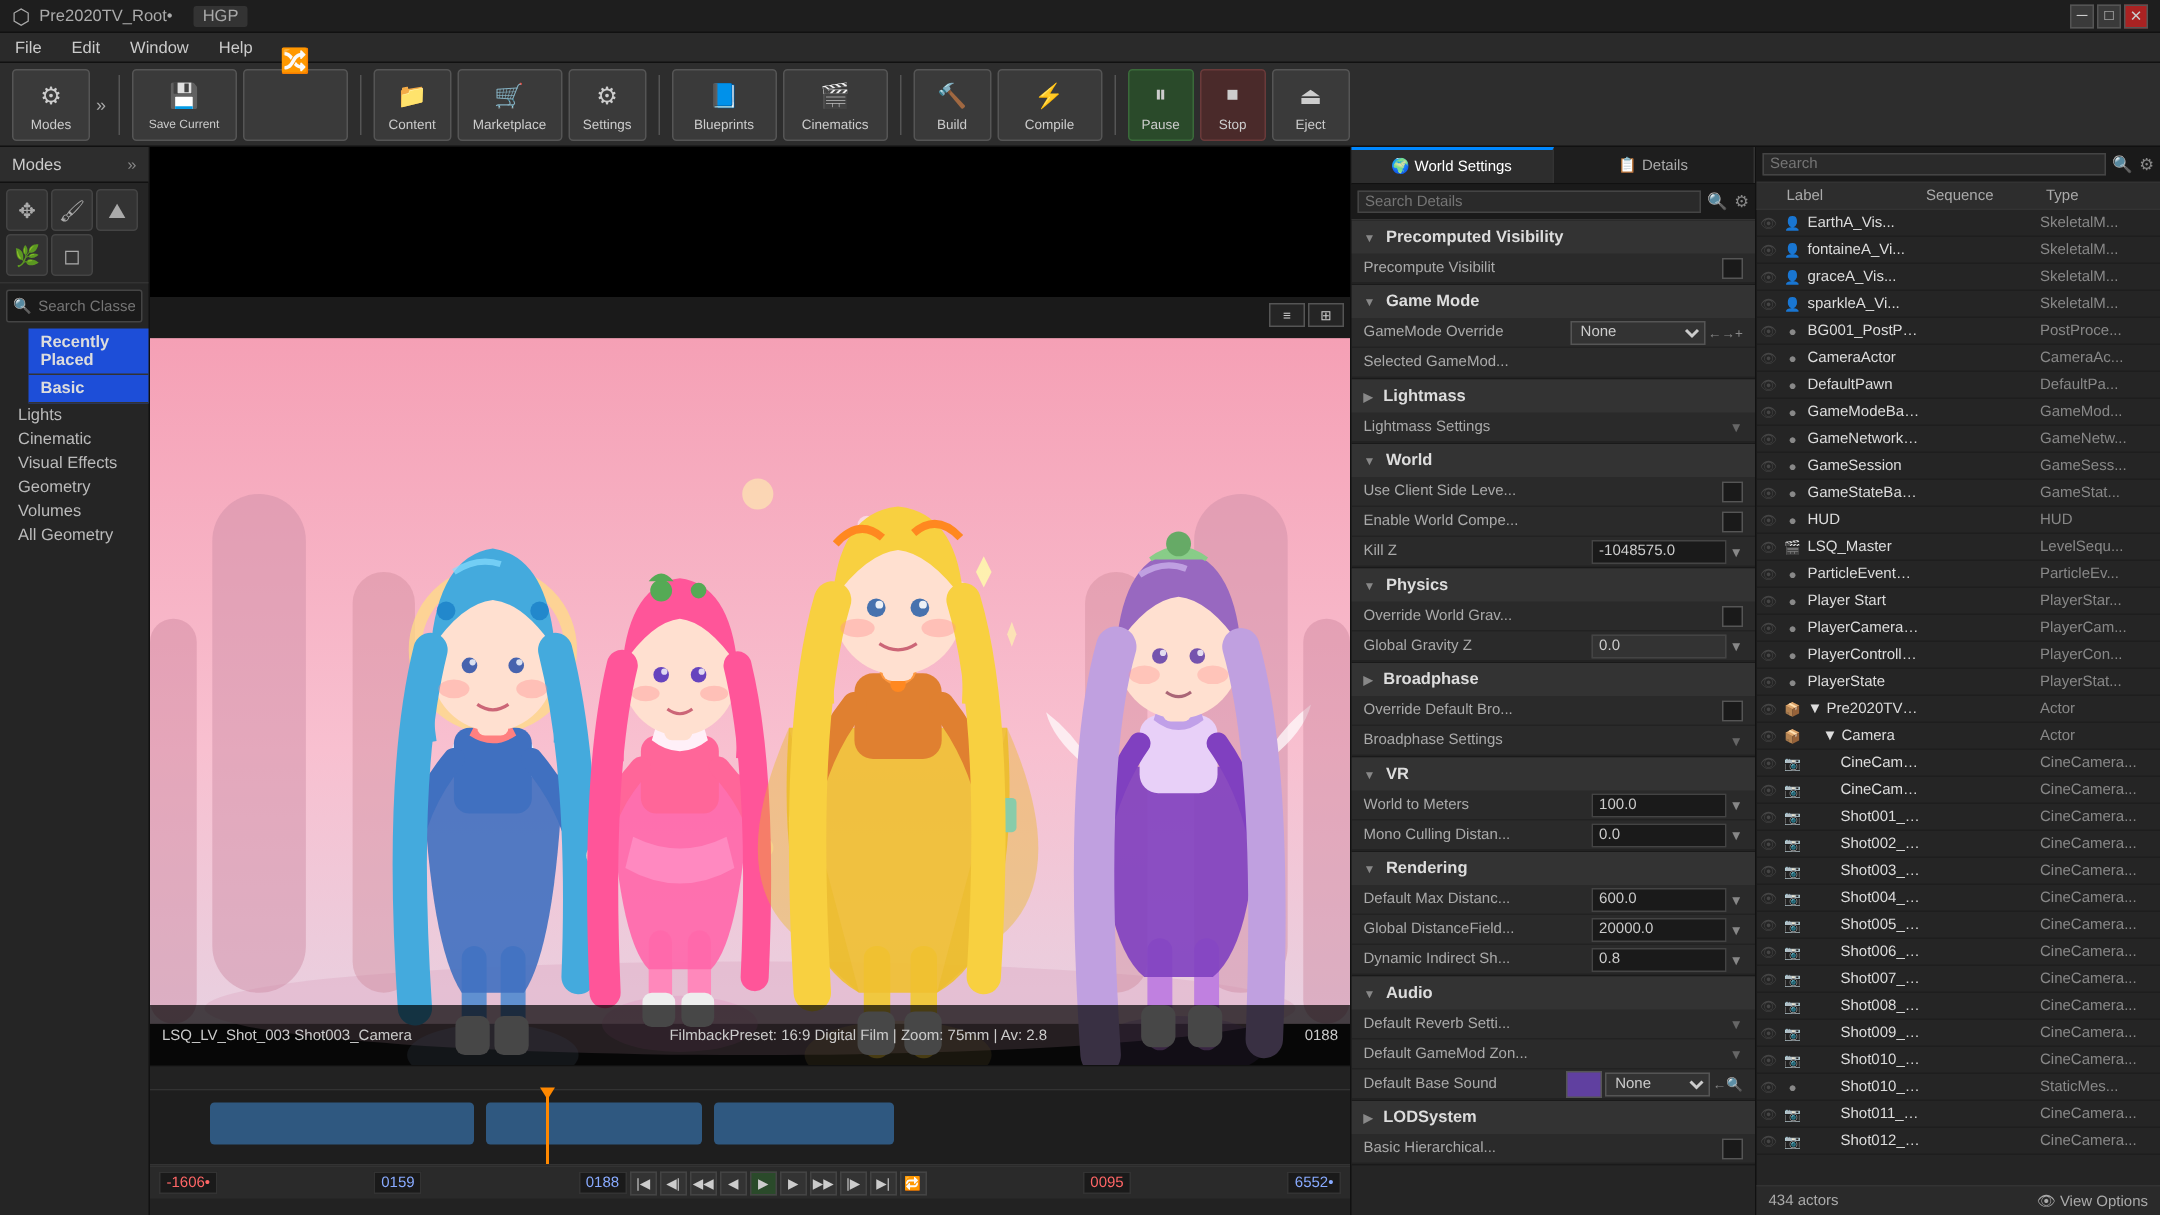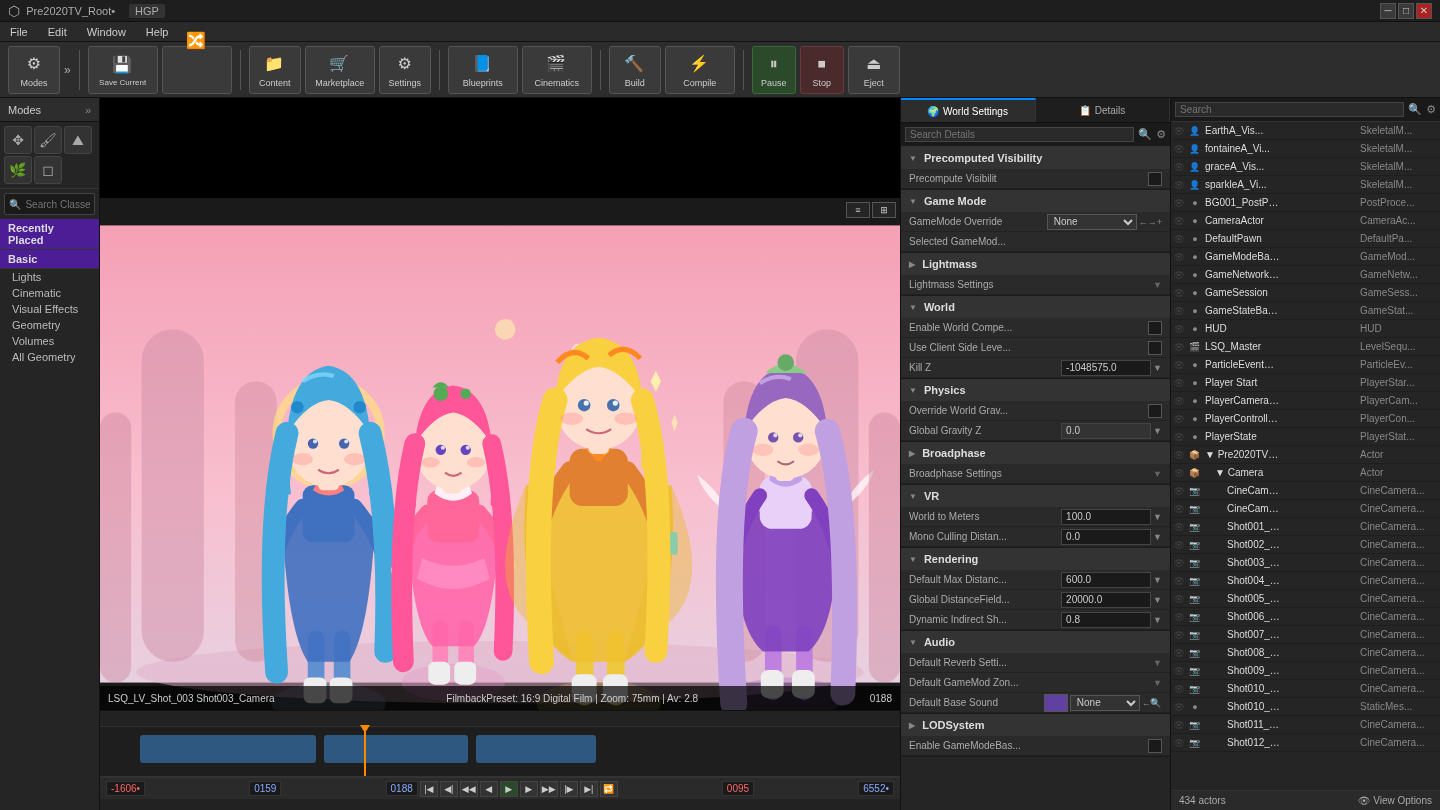--- a/index.html
+++ b/index.html
@@ -176,22 +176,23 @@
       font-size: 10px;
       outline: none;
       width: 100%;
     }
     .panel-section {
       padding: 3px 8px;
       font-size: 11px;
       font-weight: bold;
       color: #ddd;
       cursor: pointer;
-      background: #4c1d95;
+      background: #1d4ed8;
       border-bottom: 1px solid #333;
+      margin-left: 19px;
     }
     .panel-item {
       padding: 2px 12px;
       font-size: 11px;
       color: #bbb;
       cursor: pointer;
     }
 
     
     #viewport-panel {
@@ -226,21 +227,21 @@
       flex-shrink: 0;
     }
     #viewport-main {
       flex: 1;
       position: relative;
       overflow: hidden;
     }
 
     
     #viewport-status {
-      height: 24px;
+      height: 40px;
       background: rgba(0,0,0,0.7);
       position: absolute;
       bottom: 0;
       left: 0;
       right: 0;
       display: flex;
       align-items: center;
       padding: 12px 8px;
       justify-content: space-between;
       color: #ccc;
@@ -1026,25 +1027,25 @@
           <span style="font-size:9px; color:#666;">▼</span>
         </div>
       </div>
 
       <div class="detail-section">
         <div class="detail-section-header">
           <span class="expand-arrow">▼</span>
           World
         </div>
         <div class="detail-row">
+          <span class="detail-label">Use Client Side Leve...</span>
+          <div class="detail-checkbox"></div>
+        </div>
+        <div class="detail-row">
           <span class="detail-label">Enable World Compe...</span>
-          <div class="detail-checkbox"></div>
-        </div>
-        <div class="detail-row">
-          <span class="detail-label">Use Client Side Leve...</span>
           <div class="detail-checkbox"></div>
         </div>
         <div class="detail-row">
           <span class="detail-label">Kill Z</span>
           <div class="detail-value">
             <input class="detail-input" type="text" value="-1048575.0" style="">
             <span style="font-size:9px; color:#888;">▼</span>
           </div>
         </div>
       </div>
@@ -1064,20 +1065,24 @@
             <input class="detail-input" type="text" value="0.0" style="background: rgb(51, 51, 51);">
             <span style="font-size:9px; color:#888;">▼</span>
           </div>
         </div>
       </div>
 
       <div class="detail-section">
         <div class="detail-section-header">
           <span class="expand-arrow">▶</span>
           Broadphase
+        </div>
+        <div class="detail-row">
+          <span class="detail-label">Override Default Bro...</span>
+          <div class="detail-checkbox"></div>
         </div>
         <div class="detail-row">
           <span class="detail-label">Broadphase Settings</span>
           <span style="font-size:9px; color:#666;">▼</span>
         </div>
       </div>
 
       <div class="detail-section">
         <div class="detail-section-header">
           <span class="expand-arrow">▼</span>
@@ -1151,33 +1156,39 @@
           </div>
         </div>
       </div>
 
       <div class="detail-section">
         <div class="detail-section-header">
           <span class="expand-arrow">▶</span>
           LODSystem
         </div>
         <div class="detail-row">
-          <span class="detail-label">Enable GameModeBas...</span>
+          <span class="detail-label">Basic Hierarchical...</span>
           <div class="detail-checkbox"></div>
         </div>
       </div>
     </div>
   </div>
 
   <div id="outliner-panel">
     <div id="outliner-search">
       <input type="text" placeholder="Search" style="flex: 1 1 0%; background: rgb(42, 42, 42); border: 1px solid rgb(68, 68, 68); color: rgb(204, 204, 204); font-size: 10px; padding: 1px 4px; outline: none;">
       <span style="color:#888; font-size:11px;">🔍</span>
       <span style="color:#888; font-size:11px; cursor:pointer;">⚙</span>
     </div>
+    <div id="outliner-col-headers">
+      <div style="width:16px;"></div>
+      <span class="col-label col-label-main">Label</span>
+      <span class="col-label col-label-seq">Sequence</span>
+      <span class="col-label col-label-type">Type</span>
+    </div>
     <div class="outliner-scroll" id="outliner-list">
 
     <div class="outliner-row">
           <div class="outliner-eye" style="font-size: 9px; opacity: 0.5;">👁</div>
           <div class="outliner-icon">
             <span style="color:#c0a060; font-size:9px;">👤</span>
           </div>
           <div class="outliner-name">EarthA_Vis...</div>
           <div class="outliner-seq"></div>
           <div class="outliner-type">SkeletalM...</div>

